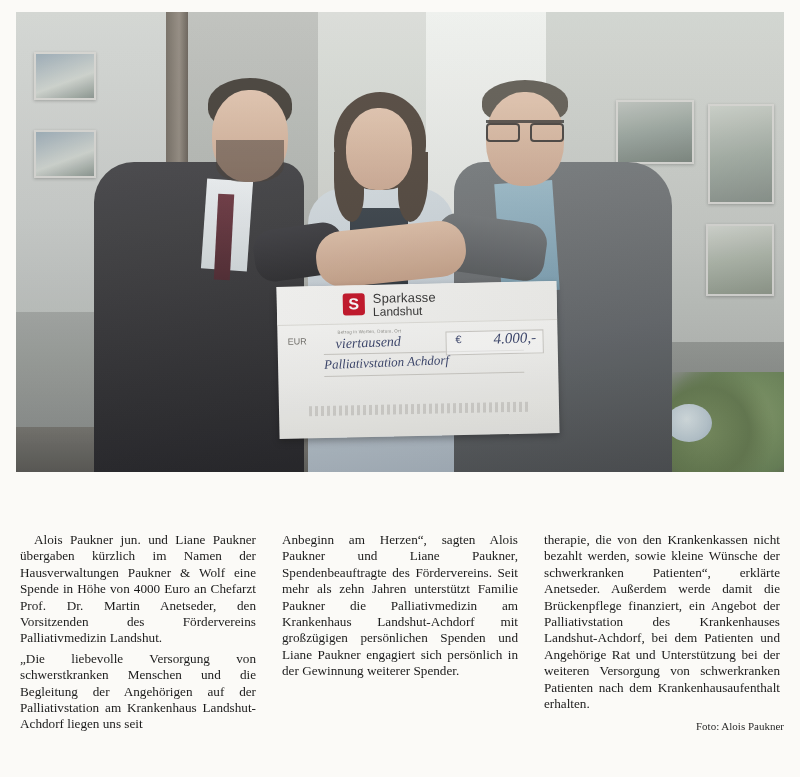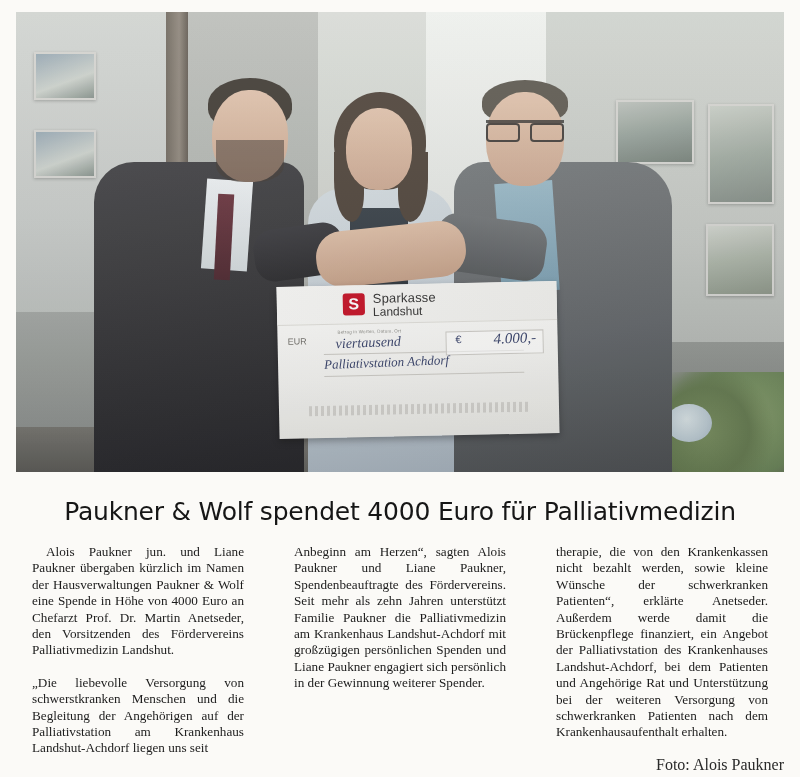--- a/index.html
+++ b/index.html
@@ -326,27 +326,27 @@
   }
   .col {
     width: 244px;
     font-family: "Liberation Serif", serif;
     font-size: 13.2px;
     line-height: 16.4px;
     text-align: justify;
     color: #1b1b1b;
     hyphens: manual;
   }
-  .col p { margin: 16px; }
+  .col p { margin: 4px; }
   .col p + p { margin-top: 0; }
   .indent { text-indent: 14px; }
   .credit {
     margin-top: 6px;
     text-align: right;
-    font-size: 16px;
+    font-size: 11px;
     color: #2a2a2a;
   }
 </style>
 </head>
 <body>
 
 <div class="page">
 
   <div class="photo">
     <div class="photo-inner">
@@ -417,21 +417,20 @@
         <div class="hand-amount-num">4.000,-</div>
         <div class="hand-amount-words">viertausend</div>
         <div class="hand-purpose">Palliativstation Achdorf</div>
         <div class="cheque-footer"></div>
       </div>
 
       <div class="photo-tone"></div>
     </div>
   </div>
 
-  <h1 class="headline">Paukner &amp; Wolf spendet 4000 Euro für Palliativmedizin</h1>
 
   <div class="article">
 
     <div class="col">
       <p class="indent">Alois Paukner jun. und Liane Paukner übergaben kürzlich im Namen der Hausverwaltungen Paukner &amp; Wolf eine Spende in Höhe von 4000 Euro an Chefarzt Prof. Dr. Martin Anetseder, den Vorsitzenden des Fördervereins Palliativmedizin Landshut.</p>
       <p>„Die liebevolle Versorgung von schwerstkranken Menschen und die Begleitung der Angehörigen auf der Palliativstation am Krankenhaus Landshut-Achdorf liegen uns seit</p>
     </div>
 
     <div class="col">
       <p>Anbeginn am Herzen“, sagten Alois Paukner und Liane Paukner, Spendenbeauftragte des Fördervereins. Seit mehr als zehn Jahren unterstützt Familie Paukner die Palliativmedizin am Krankenhaus Landshut-Achdorf mit großzügigen persönlichen Spenden und Liane Paukner engagiert sich persönlich in der Gewinnung weiterer Spender.</p>

